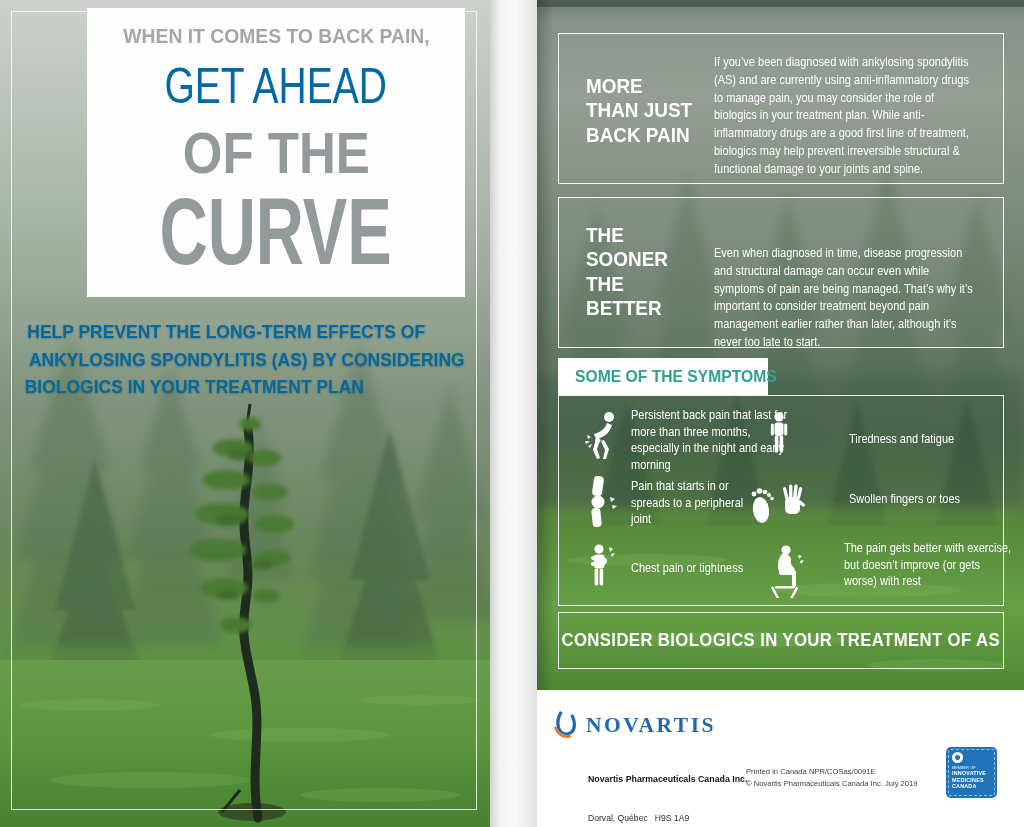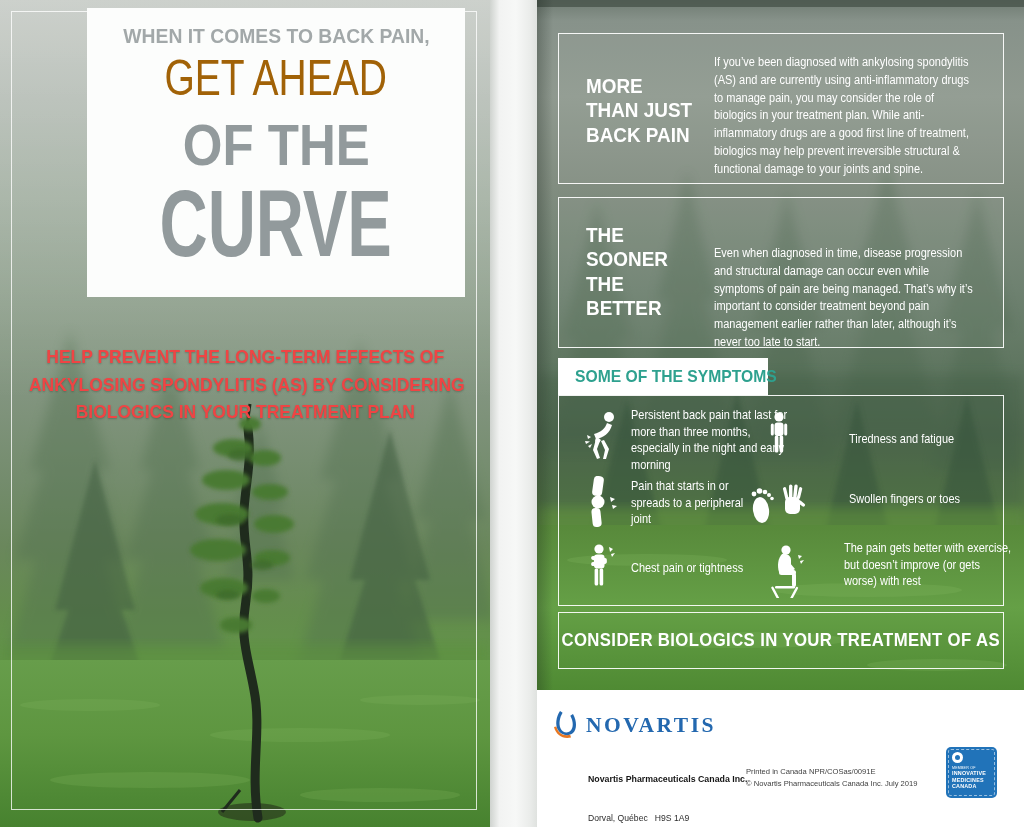--- a/index.html
+++ b/index.html
@@ -12,26 +12,26 @@
   .right-page{position:absolute;left:537px;top:0;width:487px;height:827px;background:#fff;overflow:hidden;}
   .photo{position:absolute;left:0;top:0;}
   .rp-shadow{position:absolute;left:0;top:0;width:16px;height:690px;
              background:linear-gradient(90deg,rgba(20,30,22,.28),rgba(20,30,22,0));}
   
   .page-border{position:absolute;left:11px;top:11px;width:466px;height:799px;
                border:1px solid rgba(255,255,255,.78);box-sizing:border-box;pointer-events:none;}
   .title-box{position:absolute;left:87px;top:8px;width:378px;height:289px;background:#fcfdfc;
              text-align:center;overflow:hidden;}
   .kicker{margin-top:17px;font-size:21px;font-weight:600;color:#a2a8a9;white-space:nowrap;line-height:1;}
-  .t1{margin-top:7px;font-size:50px;font-weight:500;color:#a16207;white-space:nowrap;line-height:1;}
+  .t1{margin-top:15px;font-size:50px;font-weight:500;color:#0369a1;white-space:nowrap;line-height:1;}
   .t2{margin-top:13px;font-size:58px;font-weight:800;color:#929a9c;white-space:nowrap;line-height:1;}
   .t3{margin-top:11px;font-size:94px;font-weight:800;color:#929a9c;white-space:nowrap;line-height:.84;}
-  .subtitle{position:absolute;left:10px;top:318px;width:470px;text-align:center;color:#ef4444;
+  .subtitle{position:absolute;left:10px;top:318px;width:470px;color:#0369a1;
             font-size:19px;font-weight:700;line-height:1.45;
-            text-shadow:0 1px 2px rgba(40,60,45,.35);margin-top:25px;}
+            text-shadow:0 1px 2px rgba(40,60,45,.35);}
   .subtitle .line{white-space:nowrap;}
   
   .sxc{display:inline-block;transform-origin:center center;}
   .sxl{display:inline-block;transform-origin:left top;}
   .s78{transform:scaleX(.78);} .s88{transform:scaleX(.88);} .s71{transform:scaleX(.71);}
   .s90{transform:scaleX(.90);} .s92{transform:scaleX(.92);} .s93{transform:scaleX(.93);}
   .s95{transform:scaleX(.95);}
   
   .info-box{position:absolute;left:21px;width:446px;box-sizing:border-box;
             border:1.5px solid rgba(255,255,255,.92);background:rgba(255,255,255,.05);}

